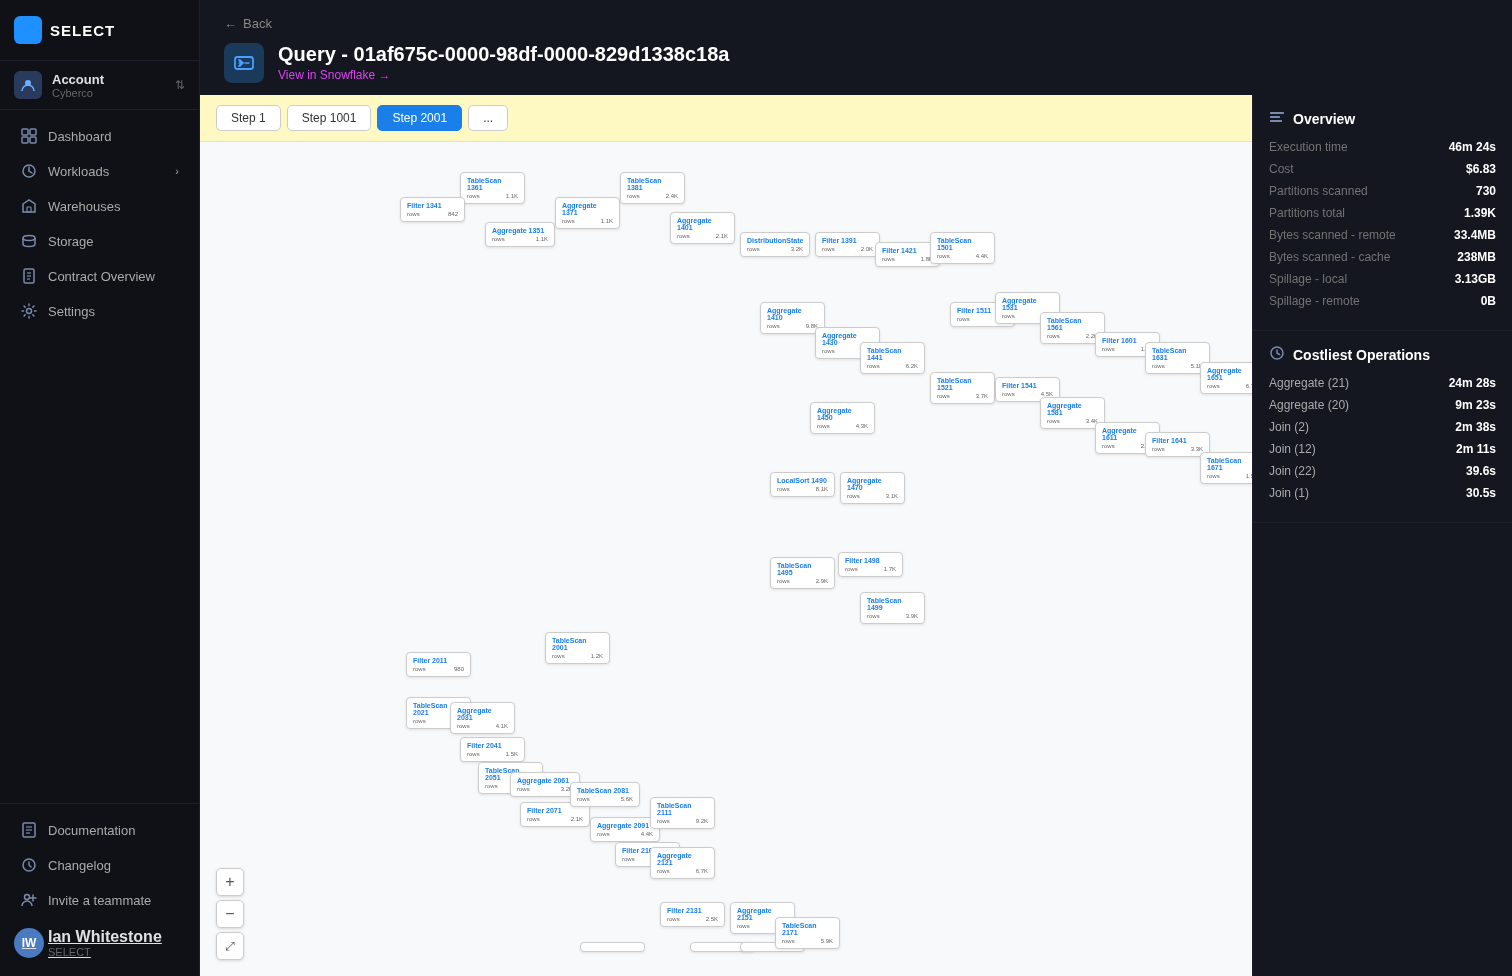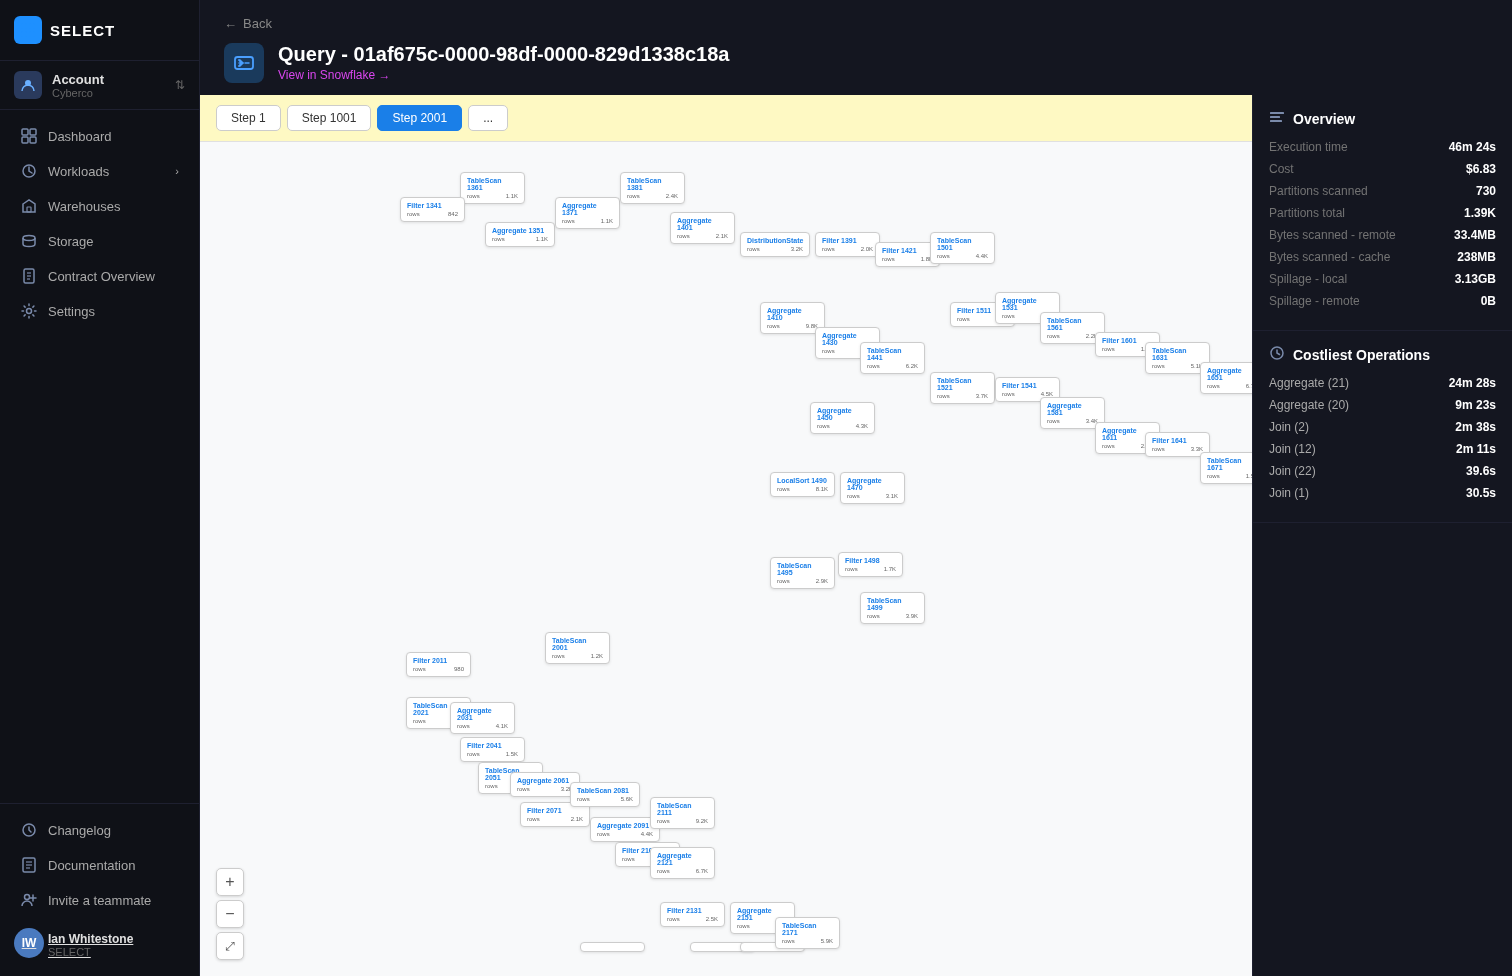--- a/index.html
+++ b/index.html
@@ -20,21 +20,21 @@
 
     .nav-section { flex: 1; padding: 8px 0; overflow-y: auto; }
     .nav-item { display: flex; align-items: center; gap: 10px; padding: 8px 14px; cursor: pointer; border-radius: 6px; margin: 1px 6px; color: #aaa; font-size: 13px; }
     .nav-item .icon { width: 18px; height: 18px; display: flex; align-items: center; justify-content: center; color: #7a8aaa; flex-shrink: 0; }
     .nav-item .chevron { margin-left: auto; font-size: 11px; }
 
     .sidebar-bottom { border-top: 1px solid #1e2030; padding: 8px 0; }
     .sidebar-bottom .nav-item { margin: 1px 6px; }
     .user-profile { display: flex; align-items: flex-end; gap: 4px; padding: 10px 14px; text-decoration: underline; }
     .user-avatar { width: 30px; height: 30px; border-radius: 50%; background: #4a7abf; display: flex; align-items: center; justify-content: center; color: white; font-size: 12px; font-weight: 600; overflow: hidden; }
-    .user-info .name { font-size: 12px; font-weight: 600; color: #e0e0e0; }
+    .user-info .name { font-size: 16px; font-weight: 600; color: #e0e0e0; }
     .user-info .sub { font-size: 11px; color: #666; }
 
     
     .main { flex: 1; background: #141620; display: flex; flex-direction: column; overflow: hidden; }
 
     .header { padding: 16px 24px 0; background: #141620; }
     .back-link { display: flex; align-items: center; gap: 6px; color: #888; font-size: 13px; cursor: pointer; margin-bottom: 12px; }
     .query-header { display: flex; align-items: flex-start; gap: 14px; margin-bottom: 12px; }
     .query-icon { width: 40px; height: 40px; background: #1a3a5c; border-radius: 8px; display: flex; align-items: center; justify-content: center; flex-shrink: 0; }
     .query-icon svg { width: 22px; height: 22px; }
@@ -175,36 +175,36 @@
           </svg>
       </span>
       <span>Settings</span>
     </div>
   </div>
 
   <div class="sidebar-bottom">
     <div class="nav-item">
       <span class="icon">
         <svg width="16" height="16" fill="none" viewBox="0 0 16 16">
-            <path d="M8 2a6 6 0 110 12A6 6 0 018 2z" stroke="currentColor" stroke-width="1.5"></path>
-            <path d="M8 5v3l2 2" stroke="currentColor" stroke-width="1.5" stroke-linecap="round"></path>
-          </svg>
-      </span>
-      <span>Changelog</span>
-    </div>
-    <div class="nav-item">
-      <span class="icon">
-        <svg width="16" height="16" fill="none" viewBox="0 0 16 16">
             <rect x="2" y="1" width="12" height="14" rx="1.5" stroke="currentColor" stroke-width="1.5"></rect>
             <line x1="5" y1="5" x2="11" y2="5" stroke="currentColor" stroke-width="1.2"></line>
             <line x1="5" y1="8" x2="11" y2="8" stroke="currentColor" stroke-width="1.2"></line>
             <line x1="5" y1="11" x2="9" y2="11" stroke="currentColor" stroke-width="1.2"></line>
           </svg>
       </span>
       <span>Documentation</span>
+    </div>
+    <div class="nav-item">
+      <span class="icon">
+        <svg width="16" height="16" fill="none" viewBox="0 0 16 16">
+            <path d="M8 2a6 6 0 110 12A6 6 0 018 2z" stroke="currentColor" stroke-width="1.5"></path>
+            <path d="M8 5v3l2 2" stroke="currentColor" stroke-width="1.5" stroke-linecap="round"></path>
+          </svg>
+      </span>
+      <span>Changelog</span>
     </div>
     <div class="nav-item">
       <span class="icon">
         <svg width="16" height="16" fill="none" viewBox="0 0 16 16">
             <circle cx="6" cy="5" r="2.5" stroke="currentColor" stroke-width="1.5"></circle>
             <path d="M1 14c0-2.76 2.24-5 5-5s5 2.24 5 5" stroke="currentColor" stroke-width="1.5"></path>
             <line x1="12" y1="3" x2="12" y2="9" stroke="currentColor" stroke-width="1.5" stroke-linecap="round"></line>
             <line x1="9" y1="6" x2="15" y2="6" stroke="currentColor" stroke-width="1.5" stroke-linecap="round"></line>
           </svg>
       </span>

